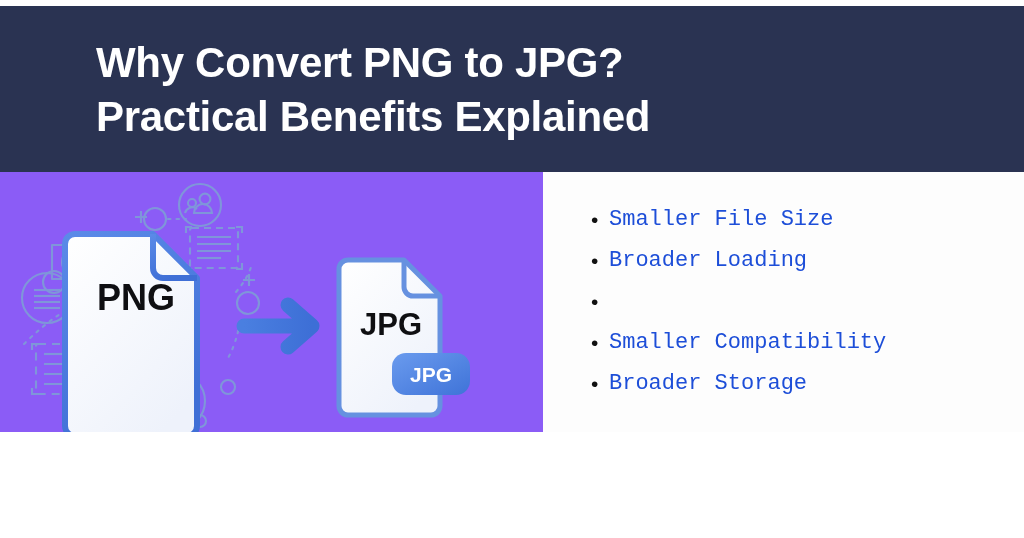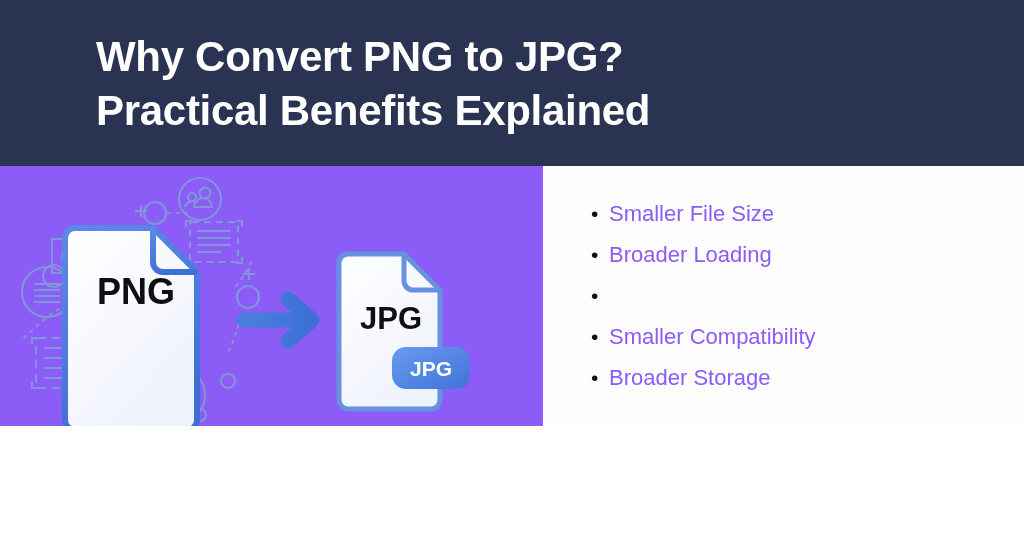--- a/index.html
+++ b/index.html
@@ -9,20 +9,21 @@
   }
   body {
     font-family: "Liberation Sans", sans-serif;
   }
   #infographic {
     position: relative;
     width: 1024px;
     height: 426px;
     overflow: hidden;
     background: #2a3352;
+    margin-top: 6px;
   }
 
   
   .header-band {
     position: absolute;
     left: 0;
     top: 0;
     width: 1024px;
     height: 166px;
     background: #2a3352;
@@ -82,23 +83,23 @@
   }
   .benefit-bullet {
     width: 18px;
     flex: 0 0 18px;
     color: #111111;
     font-size: 21px;
     line-height: 1;
     text-align: left;
   }
   .benefit-label {
-    color: #8b5cf6;
+    color: #1d4ed8;
     font-size: 22px;
-    font-family: Liberation Sans, sans-serif;
+    font-family: Liberation Mono, monospace;
     white-space: nowrap;
   }
 
   
   .footer-band {
     position: absolute;
     left: 0;
     top: 474px;
     width: 1024px;
     height: 64px;

